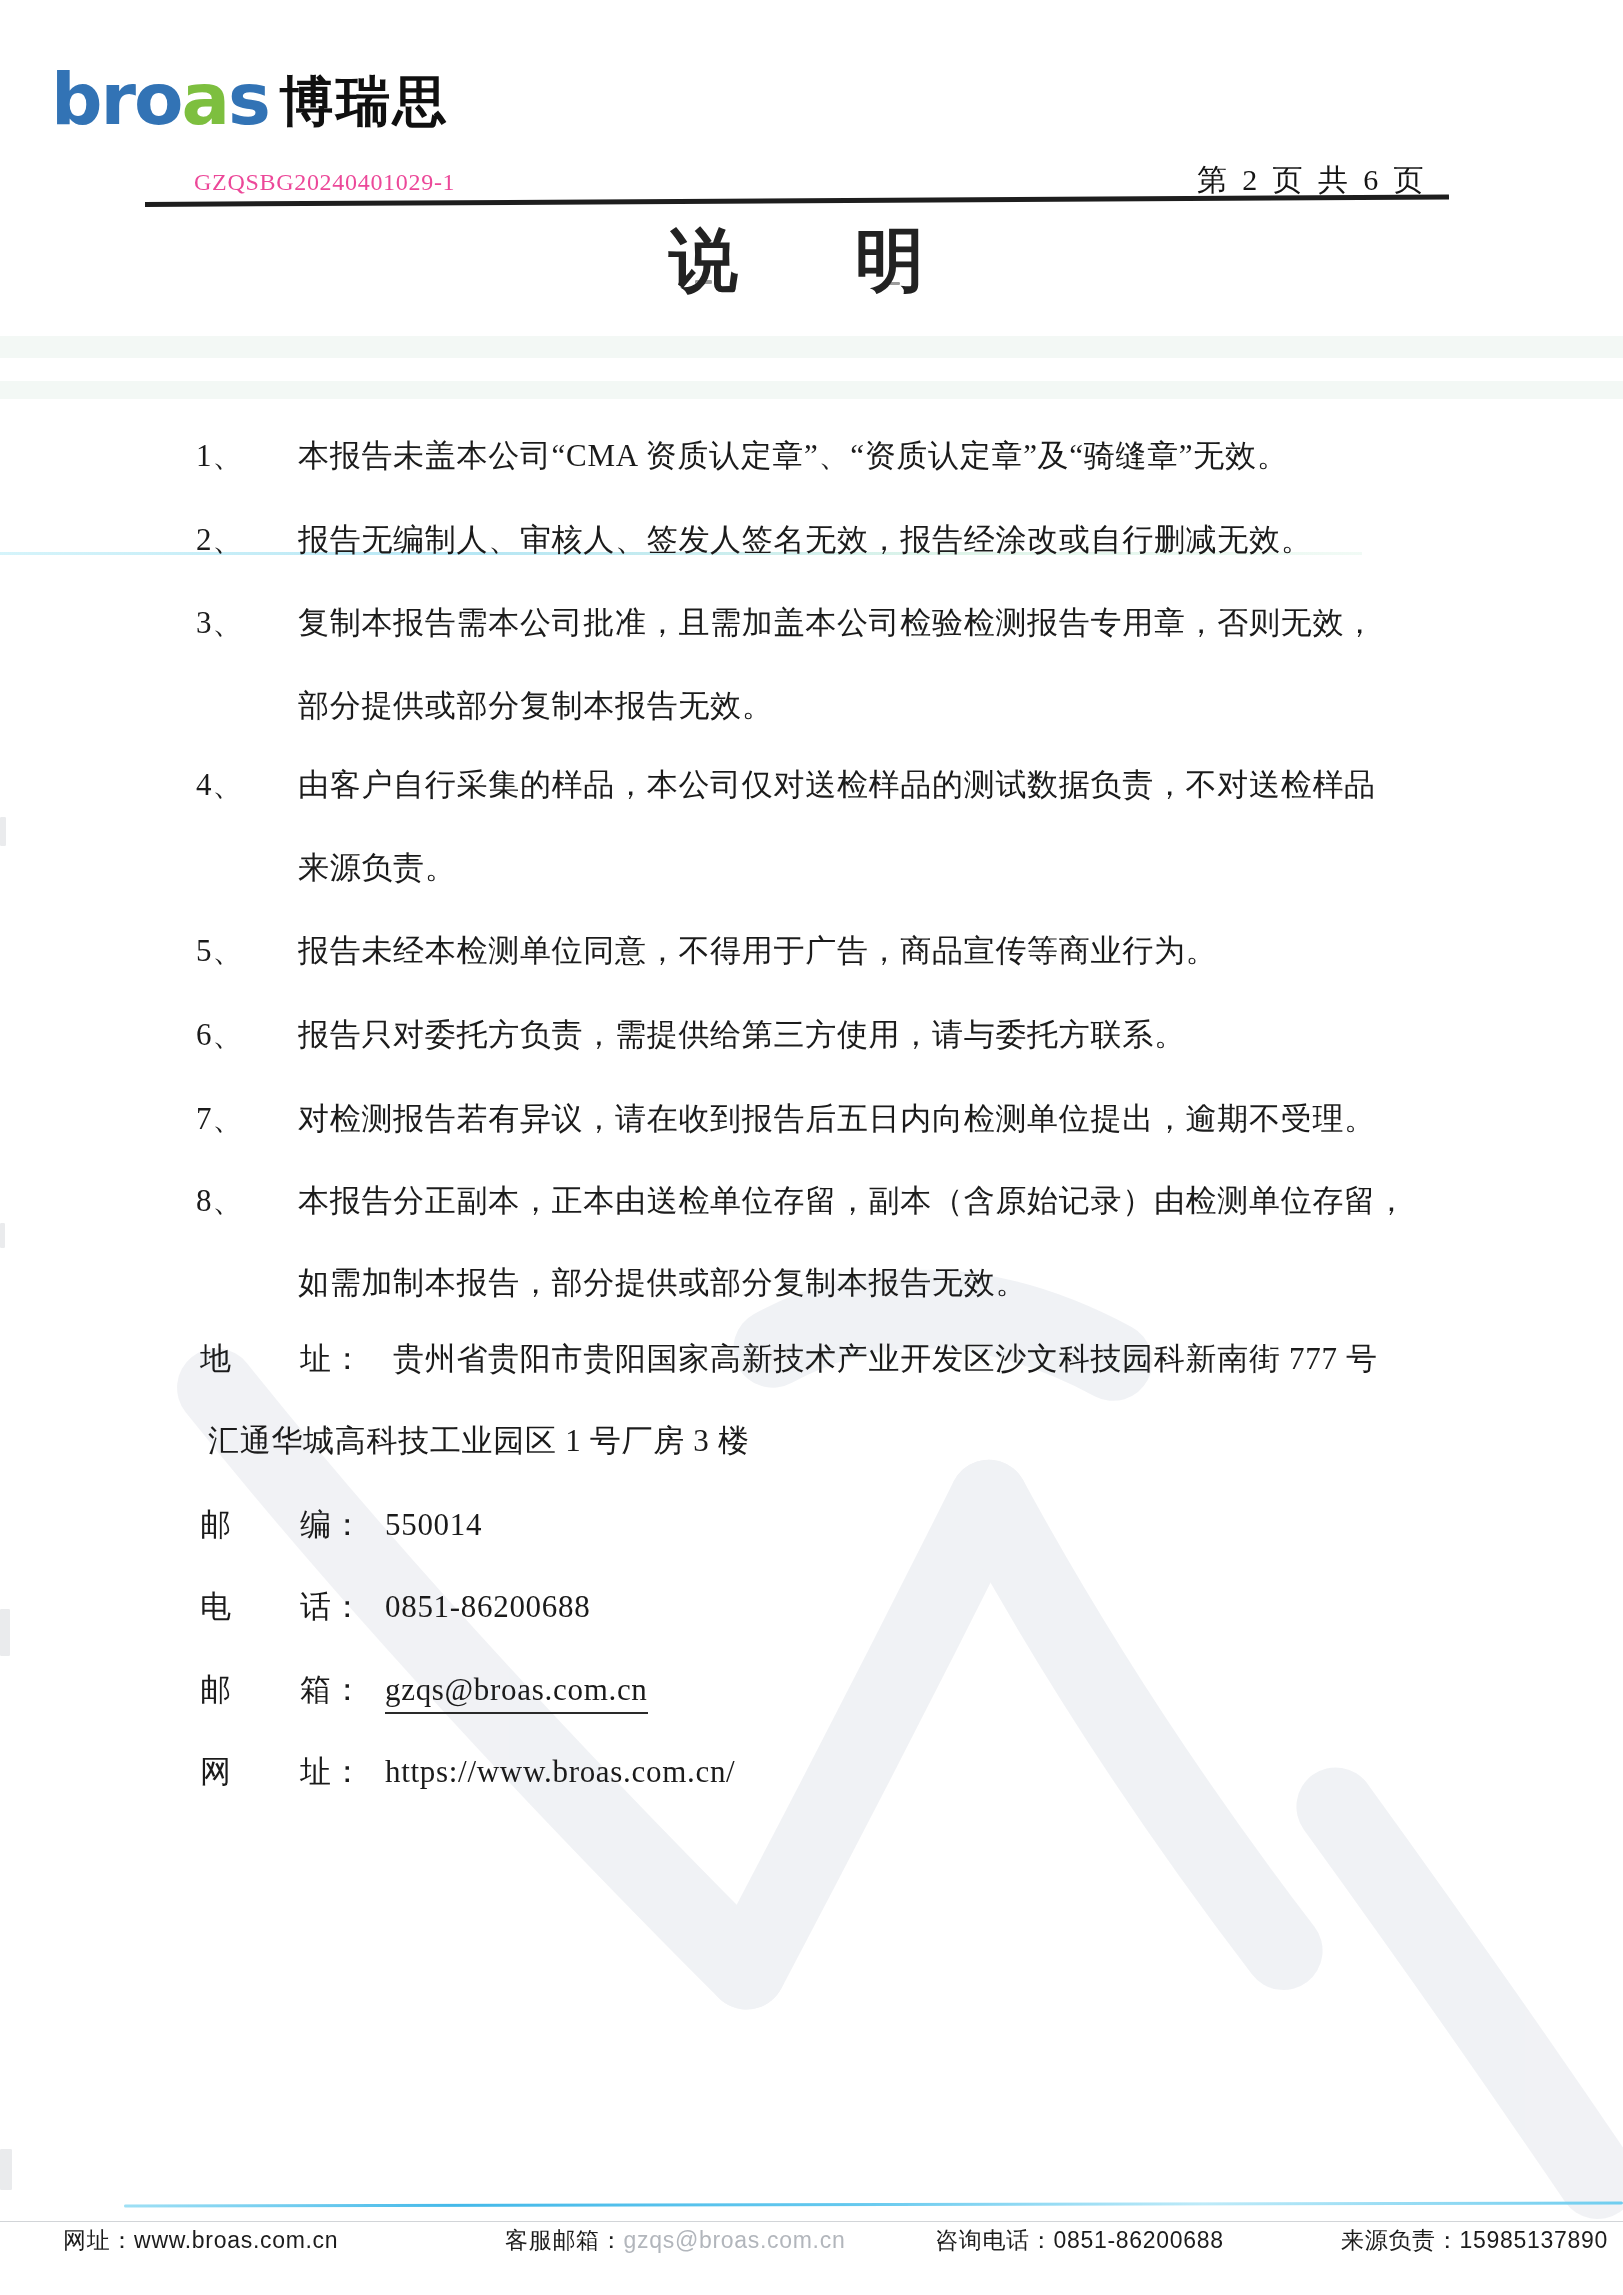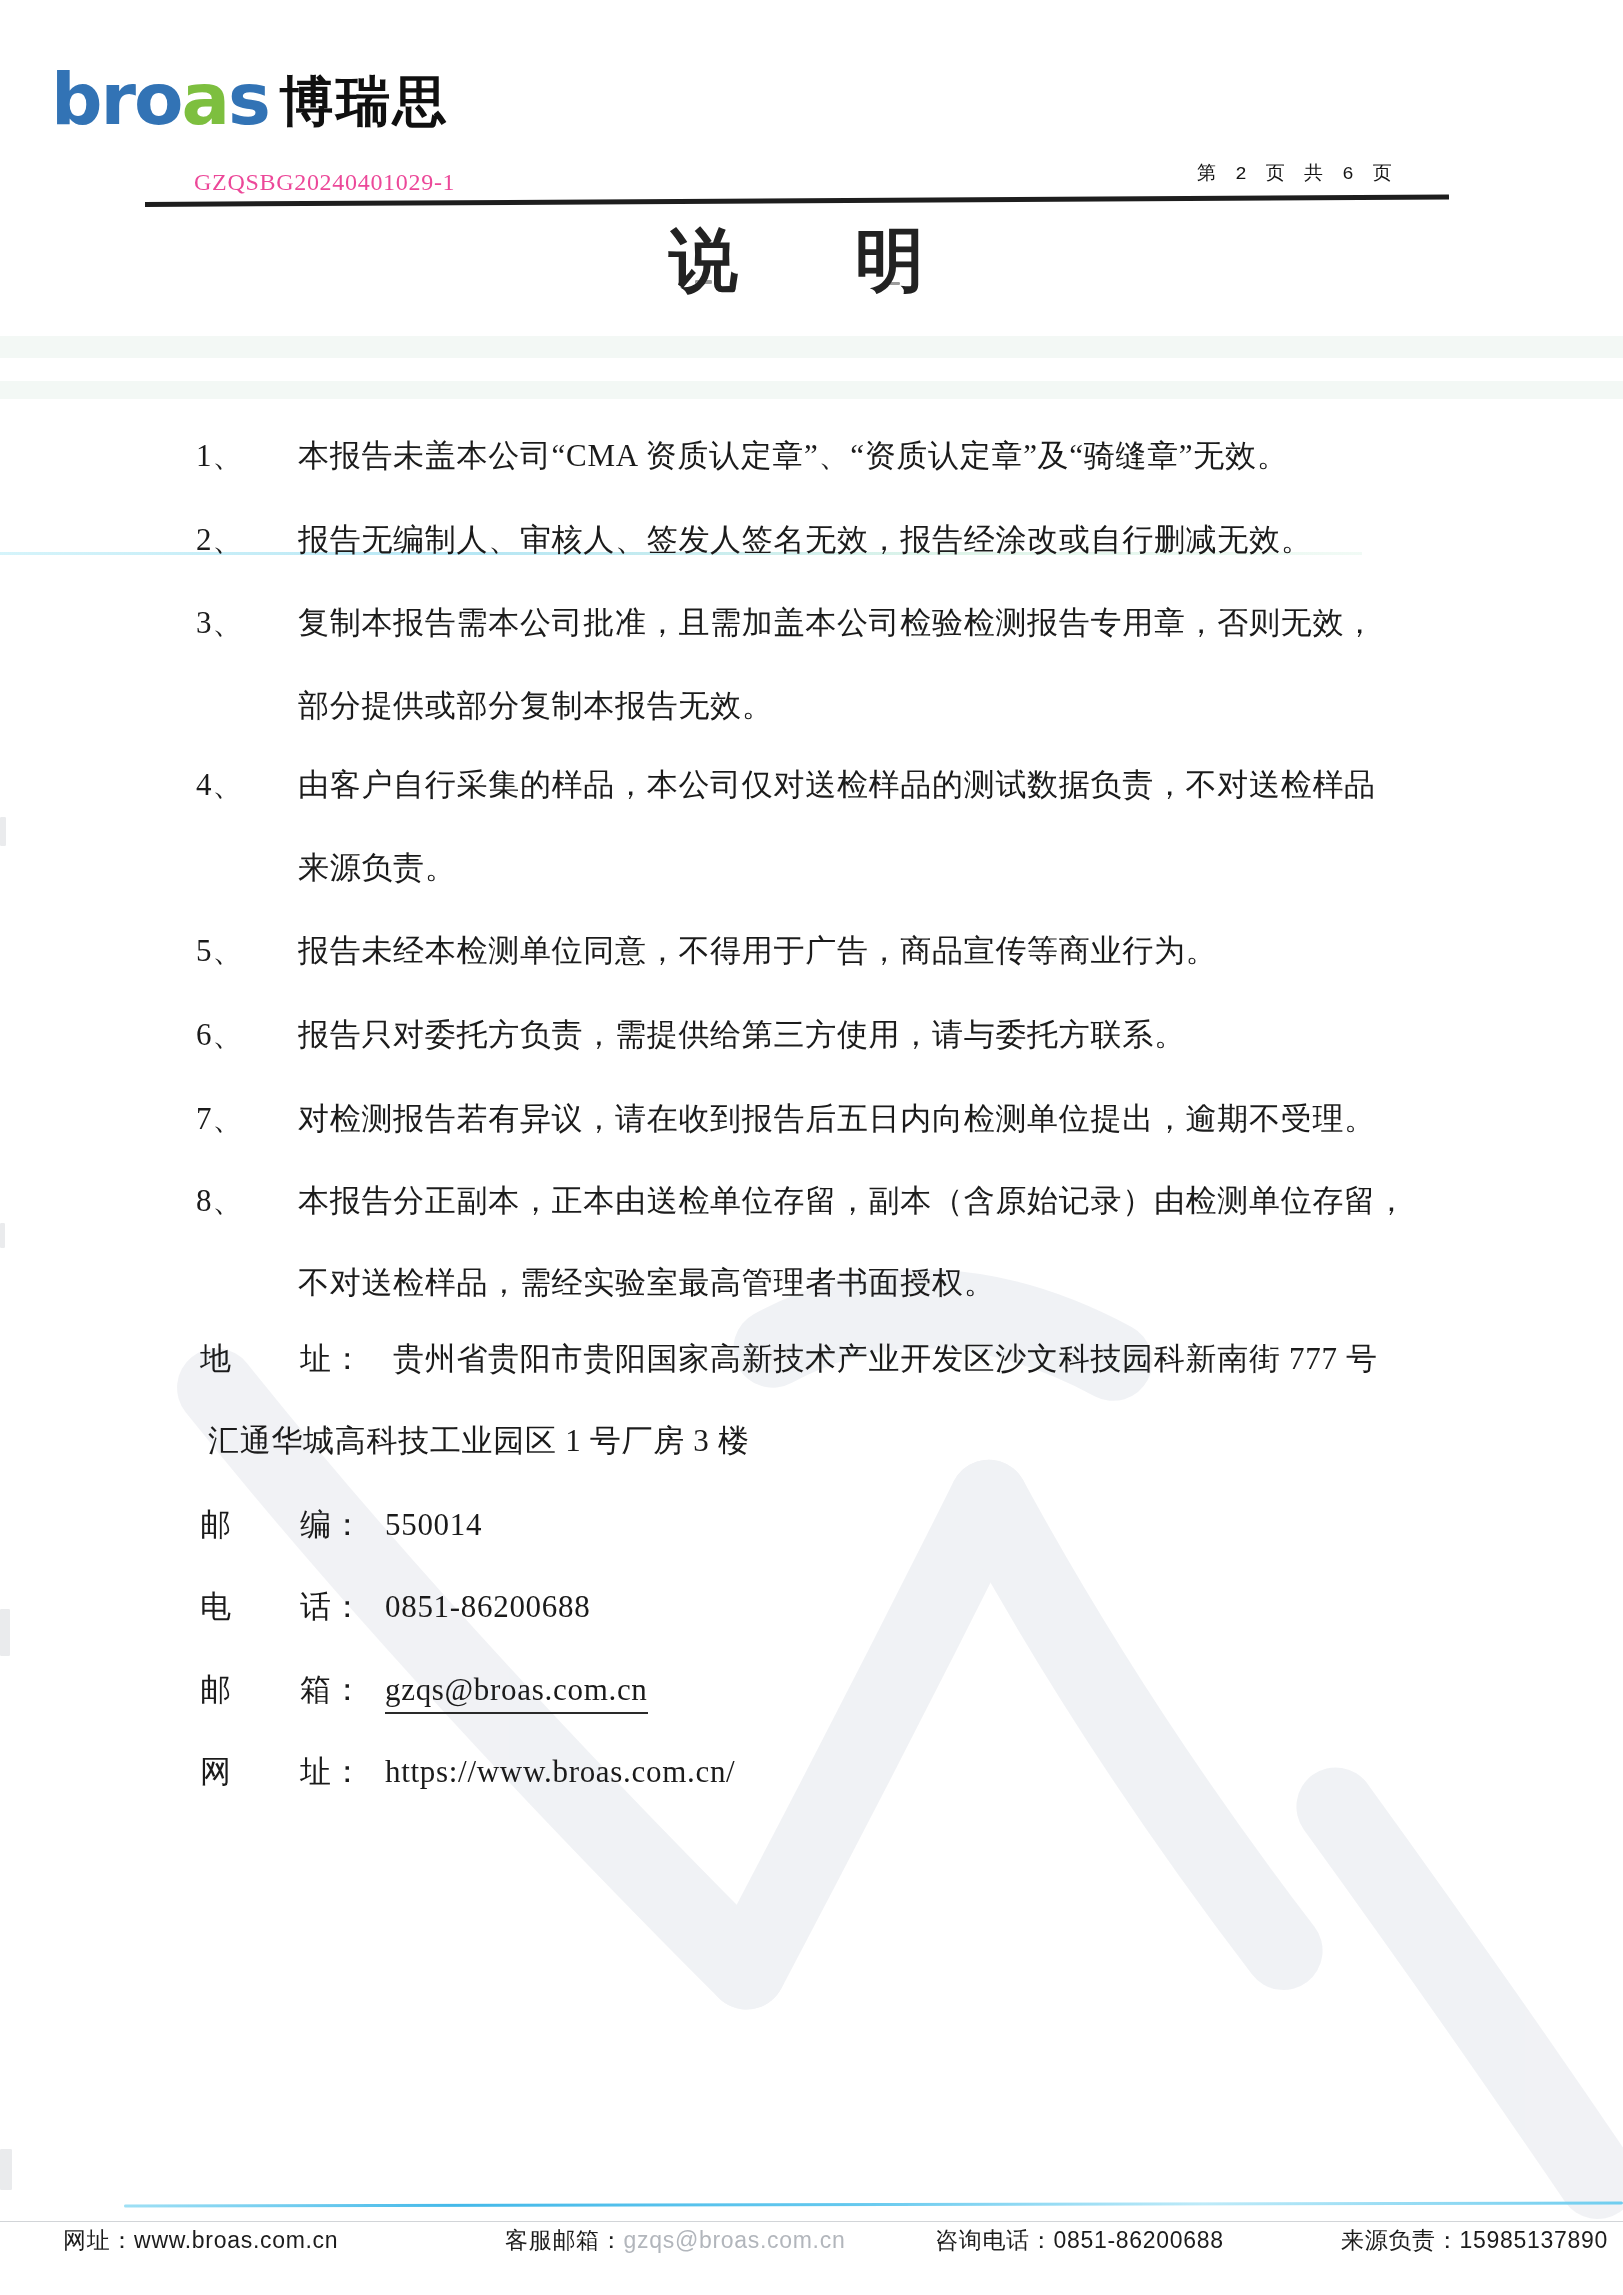--- a/index.html
+++ b/index.html
@@ -8,21 +8,21 @@
   .abs{position:absolute;white-space:nowrap;line-height:1;}
   
   .logo{left:51px;top:63px;}
   .logo-latin{font-family:"DejaVu Sans","Liberation Sans",sans-serif;font-weight:bold;
               font-size:72px;letter-spacing:-2px;color:#3273b5;}
   .logo-green{color:#7dbf3f;}
   .logo-cn{font-family:"Liberation Sans","DejaVu Sans",sans-serif;font-weight:bold;
            font-size:54px;color:#101010;margin-left:10.5px;letter-spacing:2.6px;position:relative;top:-3.9px;}
   
   .doc-no{left:194px;top:170px;font-size:24px;letter-spacing:0.7px;color:#ec4899;}
-  .page-info{left:1197px;top:165px;font-size:19px;letter-spacing:3.9px;color:#151515;font-family:Liberation Mono, monospace;}
+  .page-info{left:1197px;top:165px;font-size:30px;letter-spacing:3.9px;color:#151515;}
   .rule{left:145px;top:202px;width:1304px;height:4.6px;background:#1e1e1e;
         transform:rotate(-0.33deg);transform-origin:left center;}
   
   .title{left:669px;top:227px;font-size:69px;font-weight:bold;letter-spacing:117px;color:#222;}
   
   .row{position:absolute;left:0;width:100%;font-size:31px;letter-spacing:0.7px;line-height:1.25;}
   .num{position:absolute;left:196px;}
   .txt{position:absolute;left:298px;}
   .txt-left{position:absolute;left:208px;}
   
@@ -117,21 +117,21 @@
     </div>
     <div class="row" style="top:1100px">
       <span class="num">7、</span>
       <span class="txt">对检测报告若有异议，请在收到报告后五日内向检测单位提出，逾期不受理。</span>
     </div>
     <div class="row" style="top:1182px">
       <span class="num">8、</span>
       <span class="txt">本报告分正副本，正本由送检单位存留，副本（含原始记录）由检测单位存留，</span>
     </div>
     <div class="row" style="top:1264px">
-      <span class="txt">不对送检样品，需经实验室最高管理者书面授权。</span>
+      <span class="txt">如需加制本报告，部分提供或部分复制本报告无效。</span>
     </div>
 
     <div class="row" style="top:1340px">
       <span class="cla">地</span>
       <span class="clb">址：</span>
       <span class="cval addr">贵州省贵阳市贵阳国家高新技术产业开发区沙文科技园科新南街 777 号</span>
     </div>
     <div class="row" style="top:1422px">
       <span class="txt-left">汇通华城高科技工业园区 1 号厂房 3 楼</span>
     </div>

